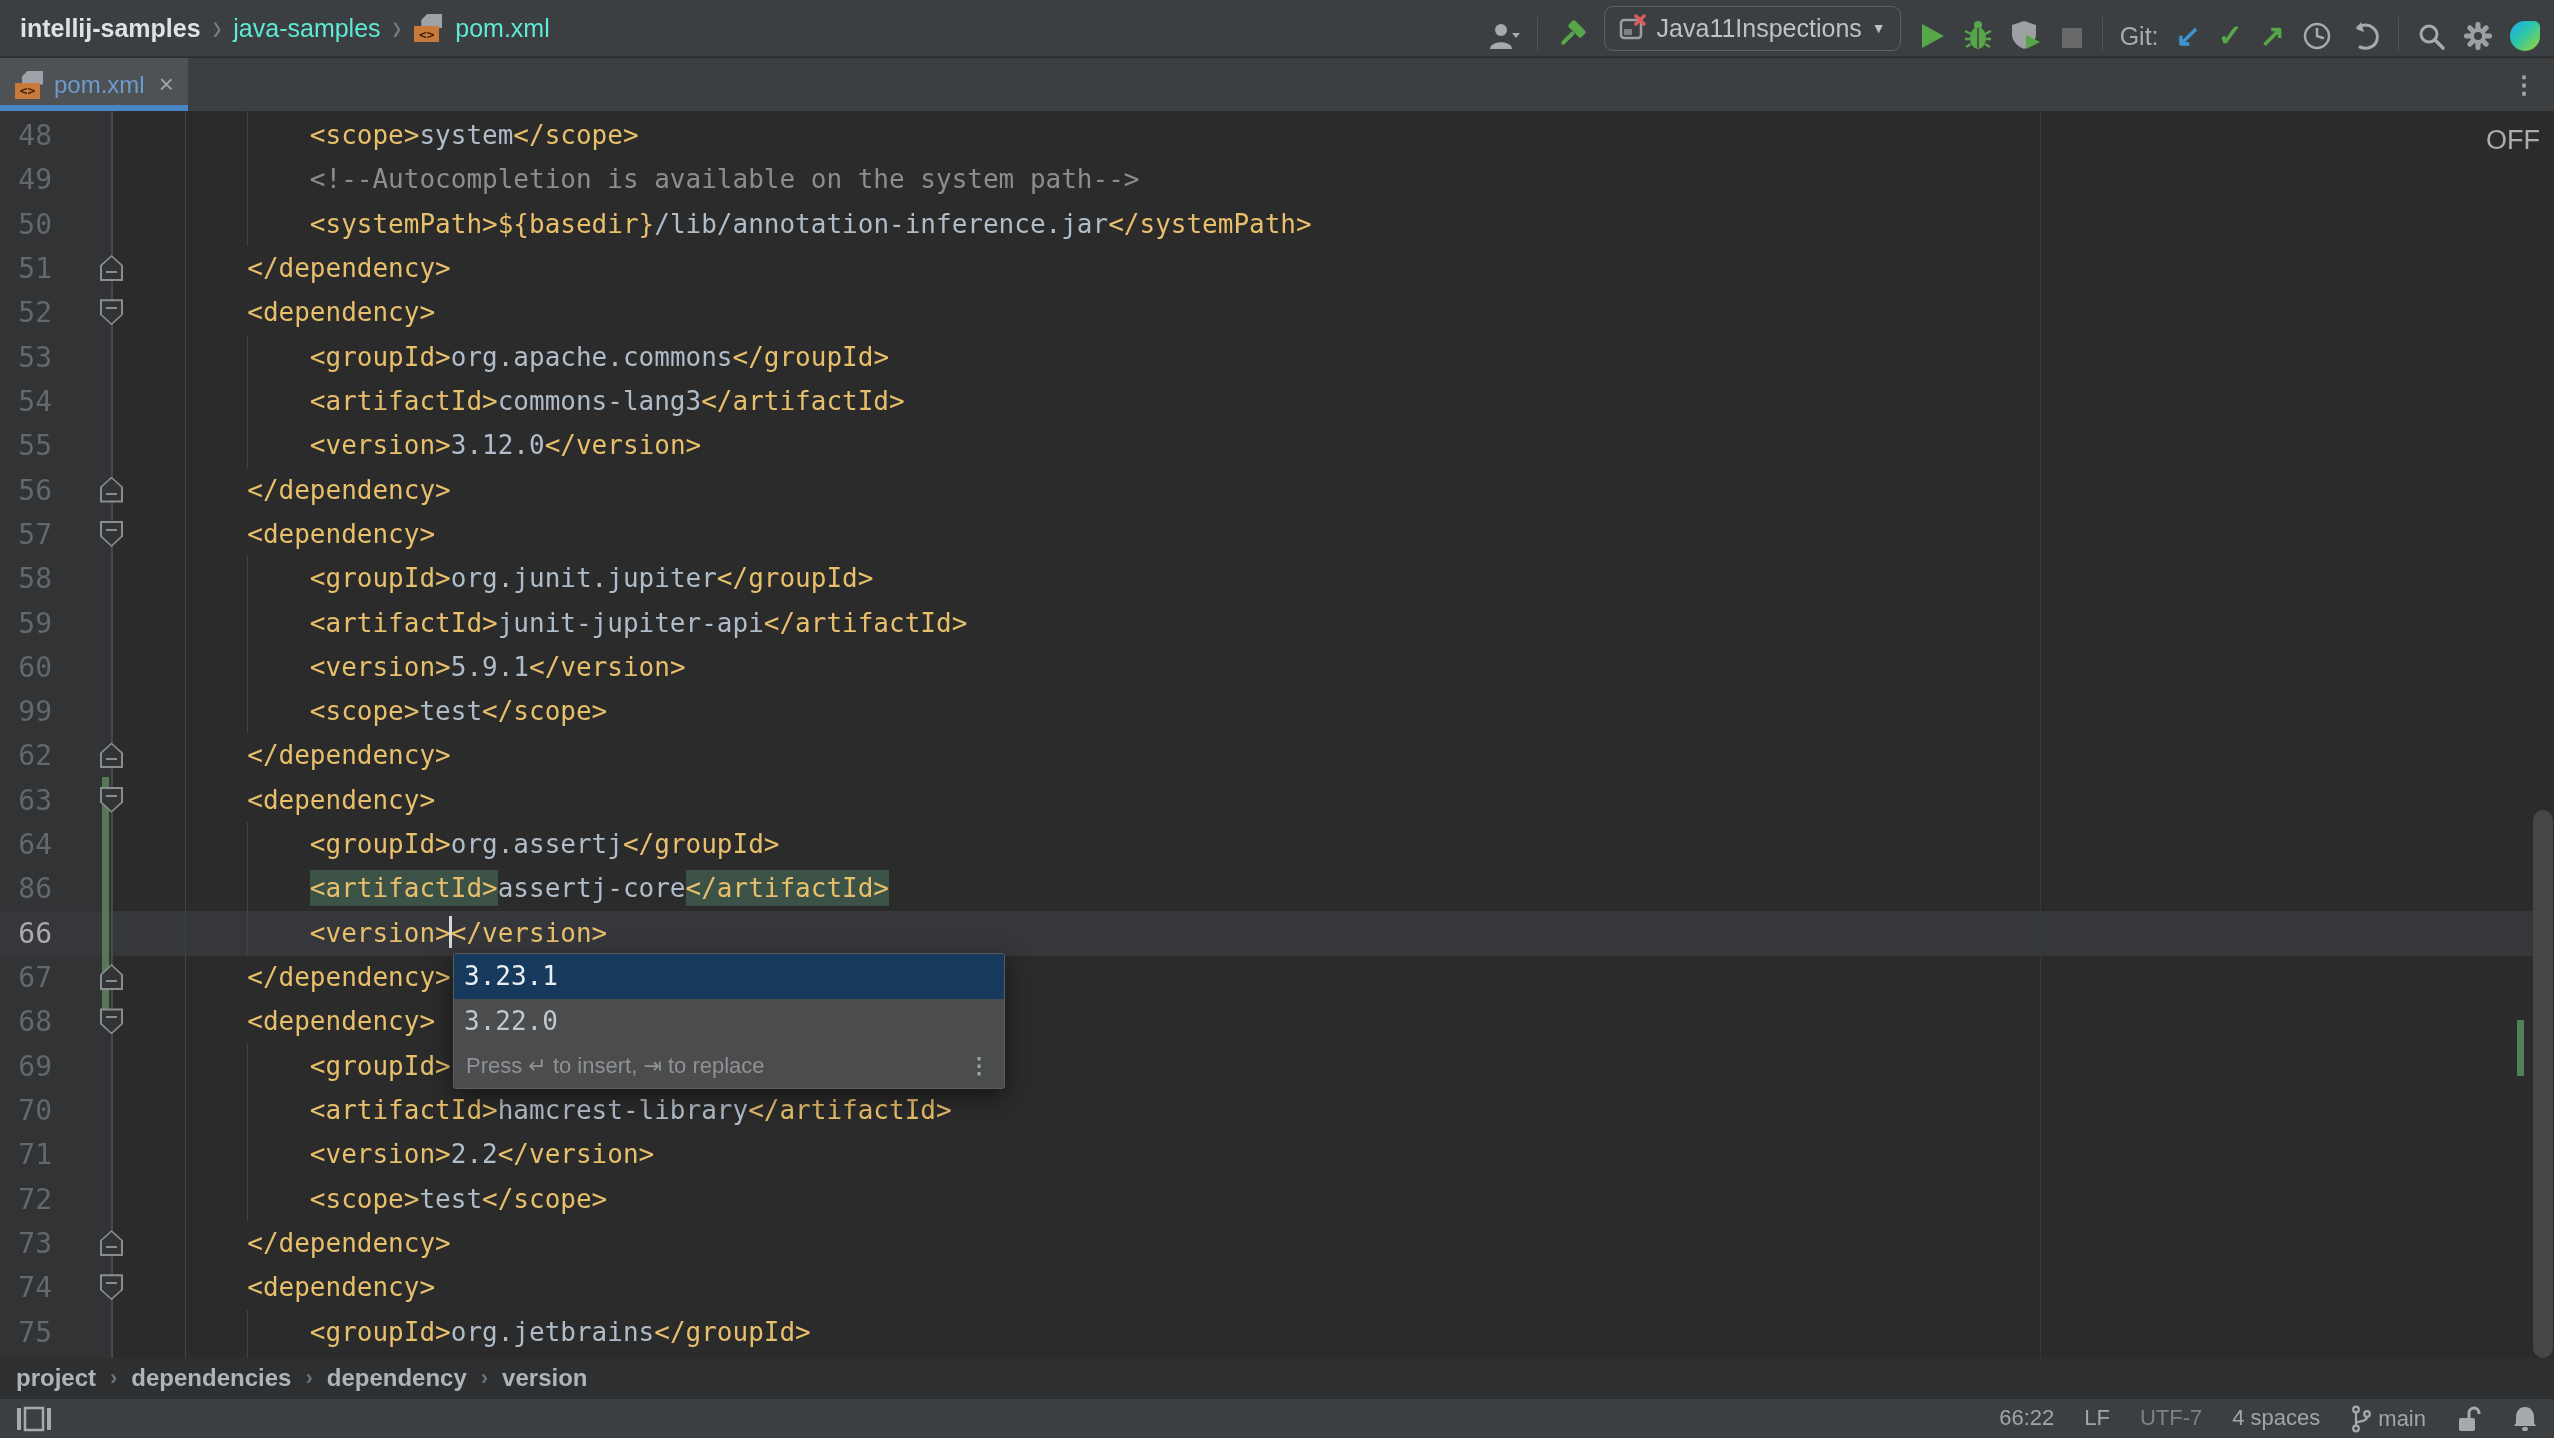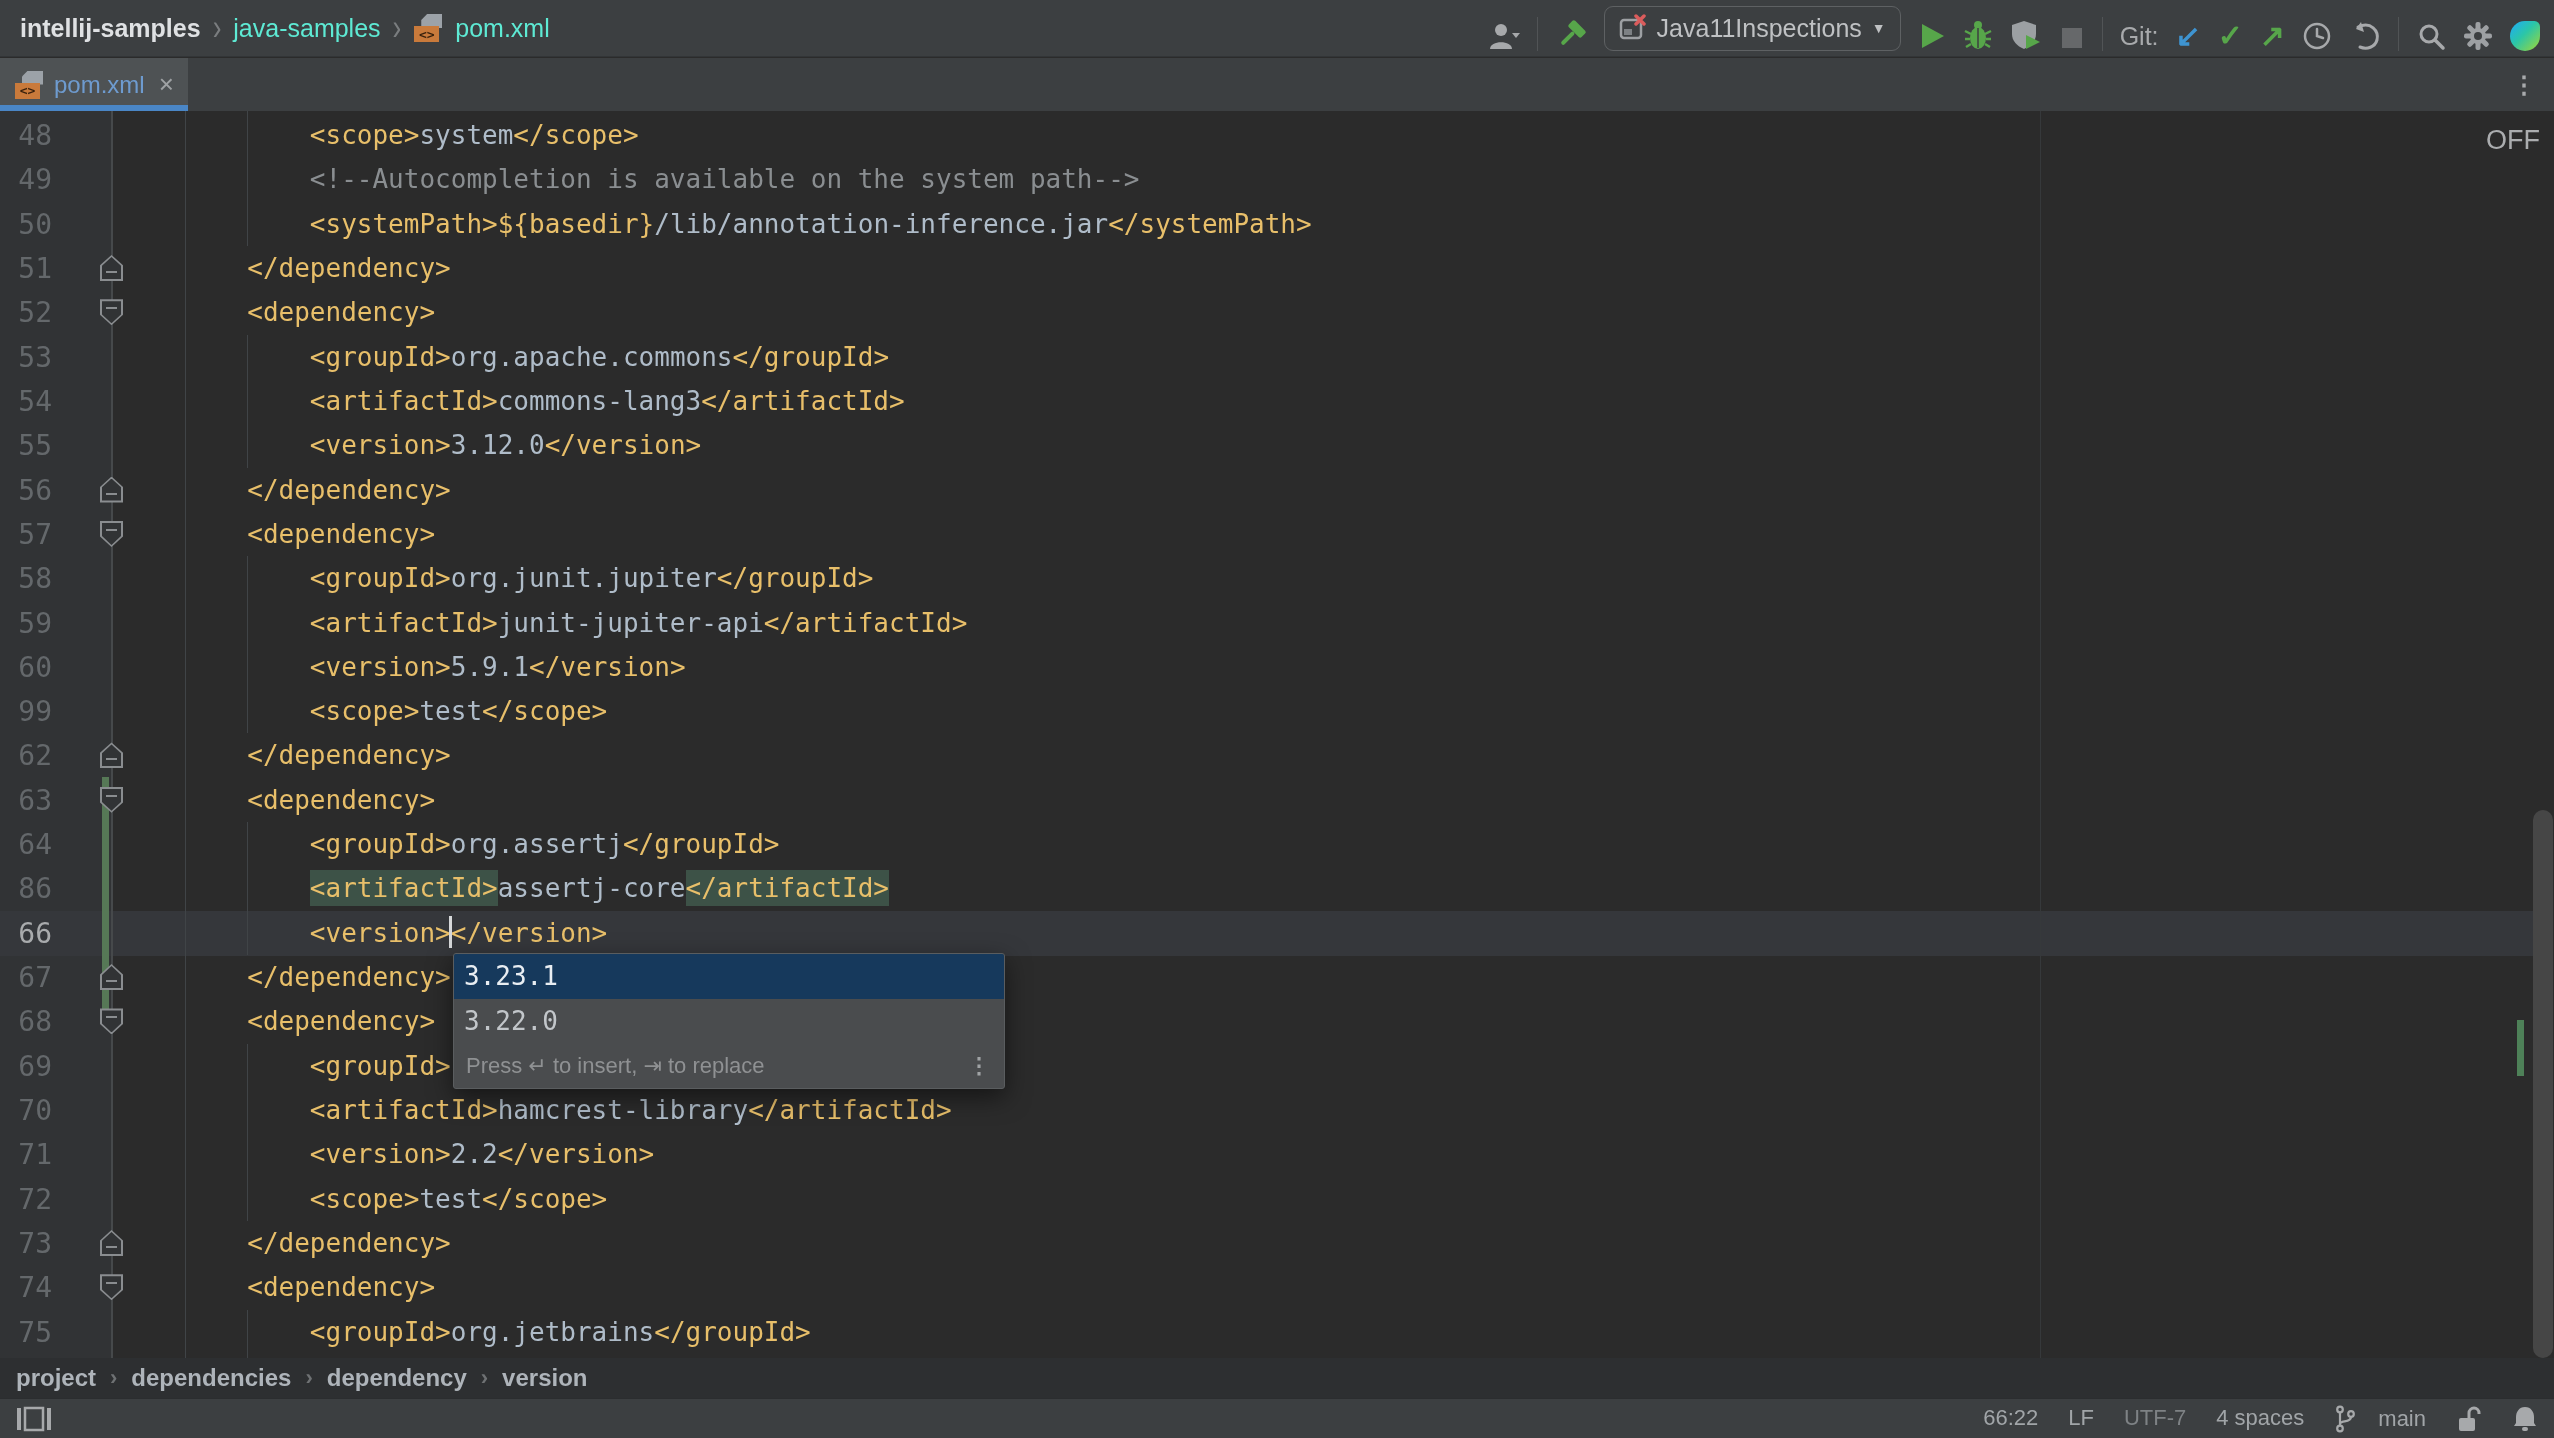--- a/index.html
+++ b/index.html
@@ -92,21 +92,21 @@
   
   .xml-crumbs { position:absolute; left:0; top:1358px; width:100%; height:40px; background:#2D2F31;
                 display:flex; align-items:center; gap:14px; padding-left:16px;font-weight:bold; }
   .xc-item { color:#AEB4BA; font-size:24px; }
   .xc-sep { color:#6E7173; font-size:22px; }
   .statusbar { position:absolute; left:0; top:1398px; width:100%; height:40px; background:#3C3F41;
                border-top:1px solid #2B2D2F; display:flex; align-items:center;
                padding:0 16px; color:#A1A5A8; font-size:22px; }
   .sb-right { margin-left:auto; display:flex; align-items:flex-start; gap:30px; }
   .sb-dim { color:#7E8285; }
-  .sb-branch { display:flex; align-items:center; gap:22px; }
+  .sb-branch { display:flex; align-items:center; gap:6px; }
   svg.sbi { display:block; }
 </style>
 </head>
 <body>
 
 <div class="app">
 
   <div class="toolbar">
     <div class="crumbs">
       <span class="crumb first">intellij-samples</span>

